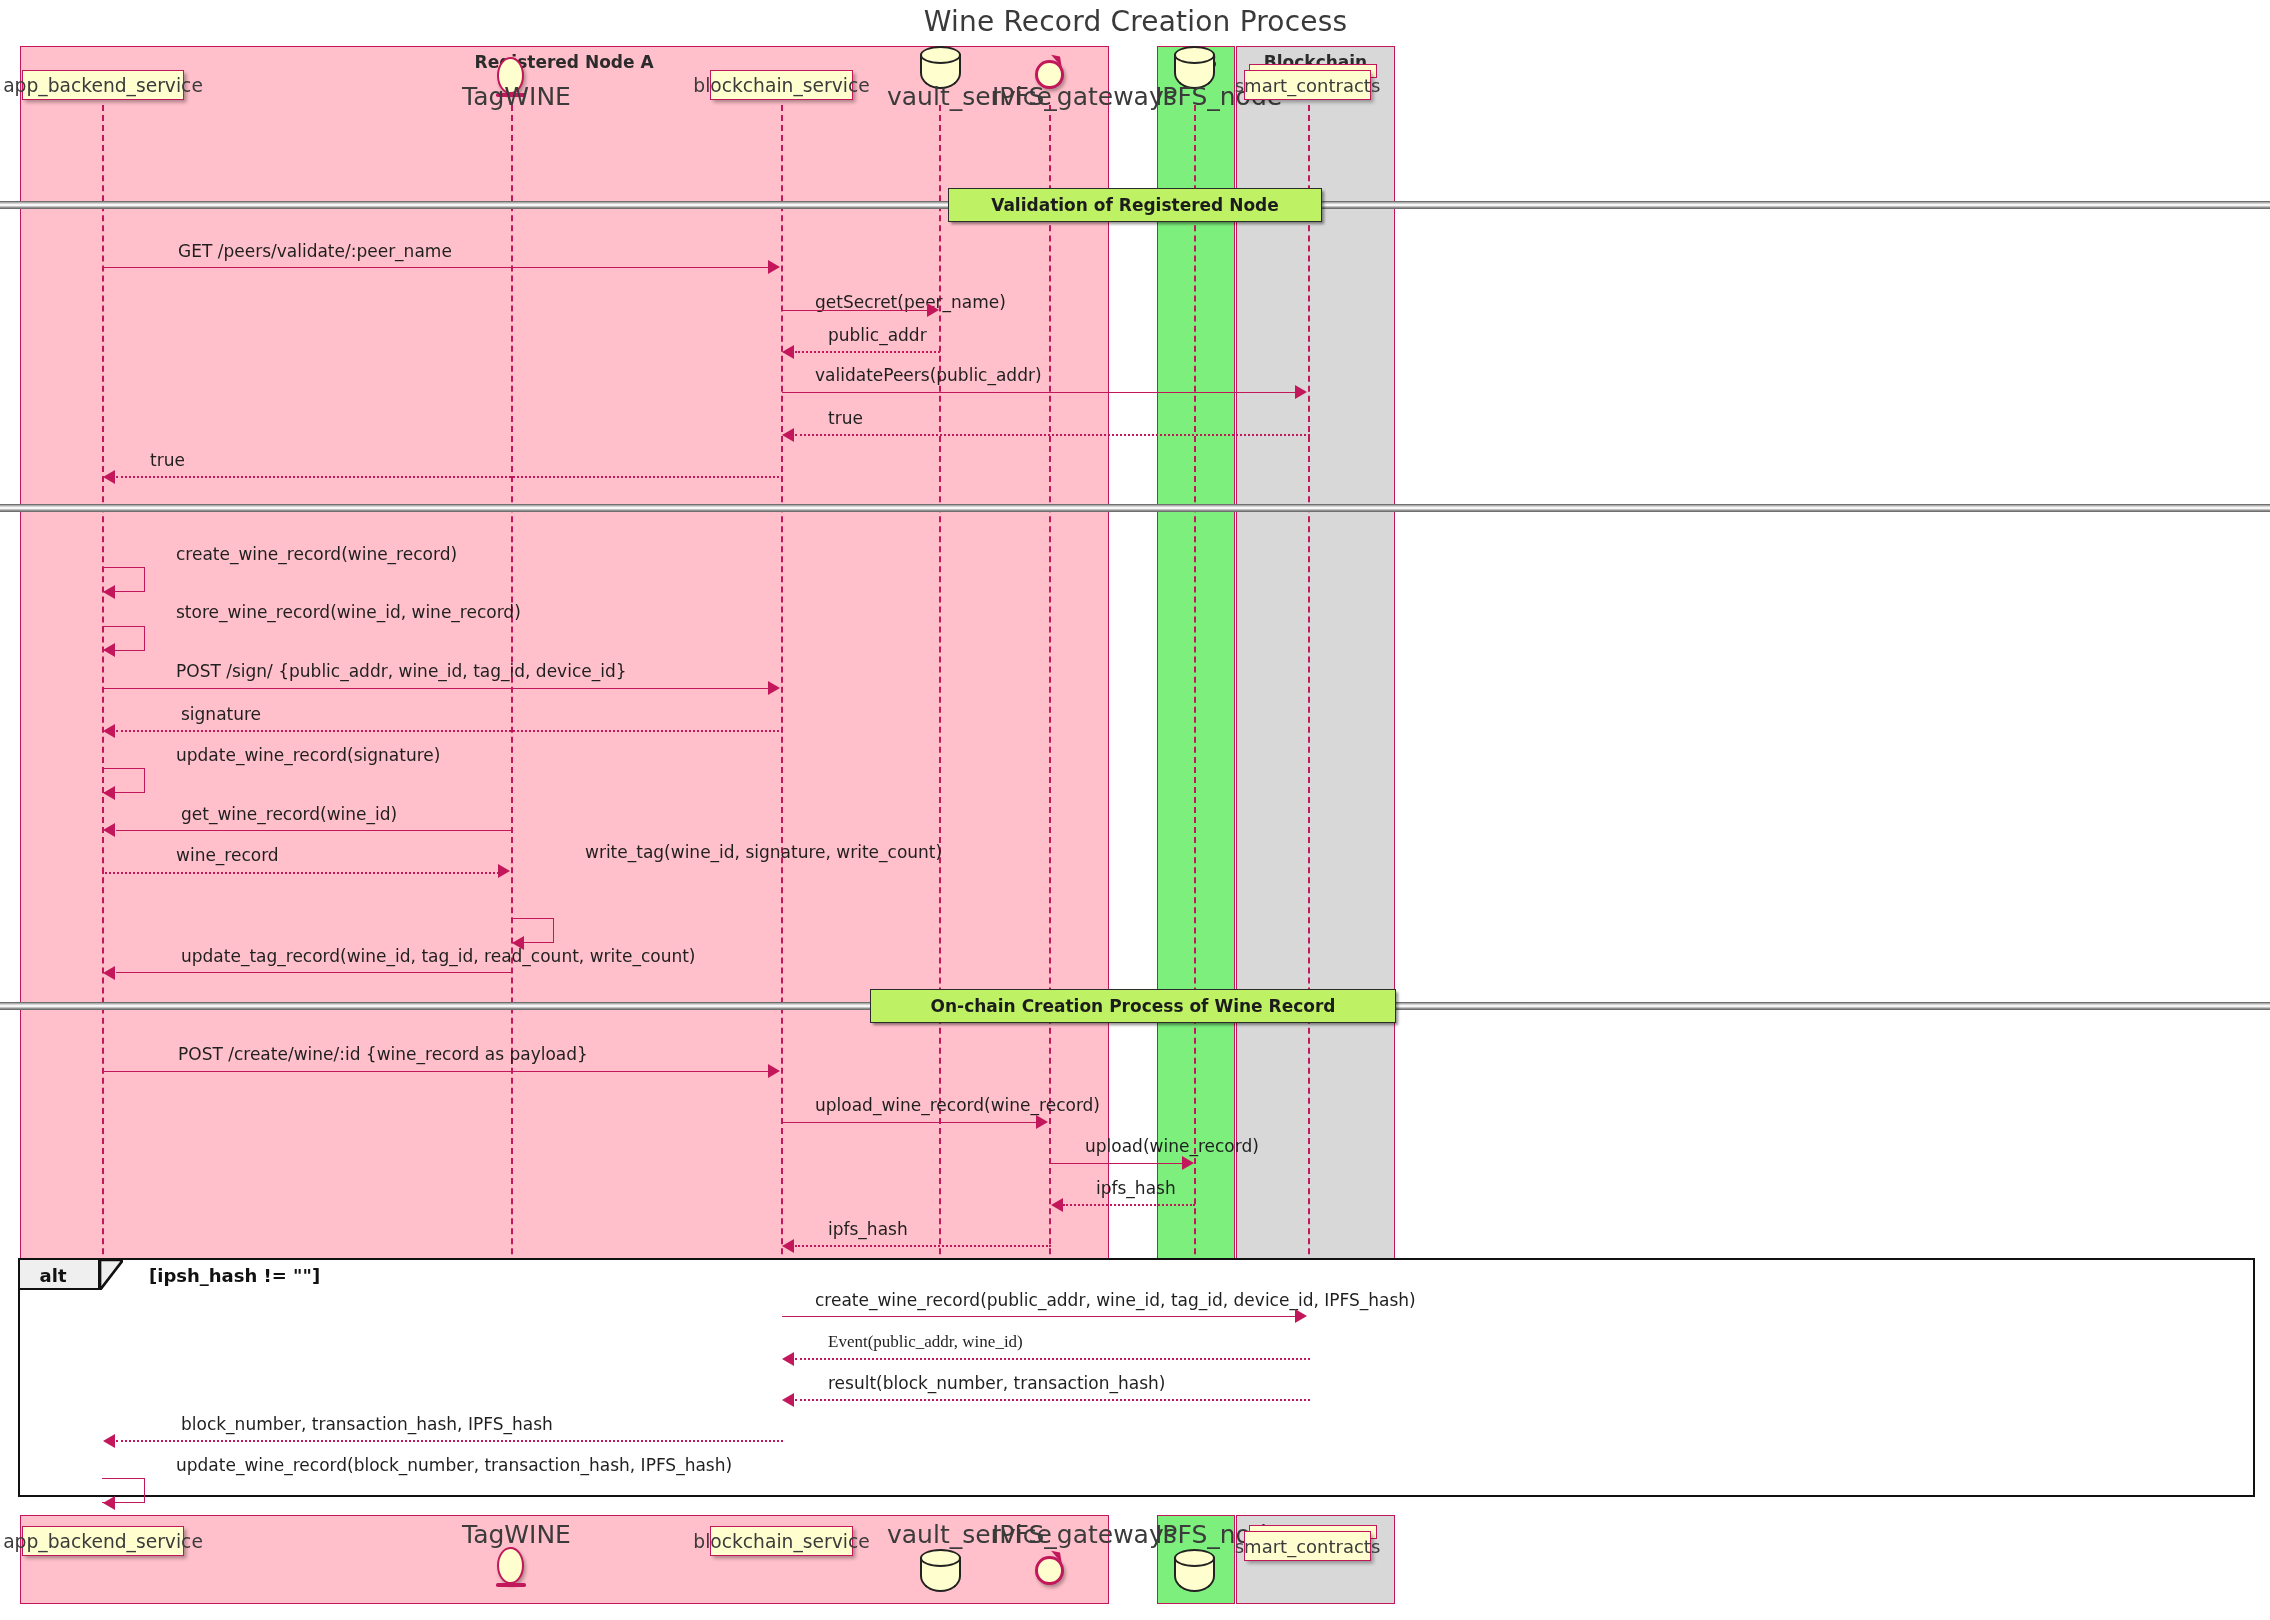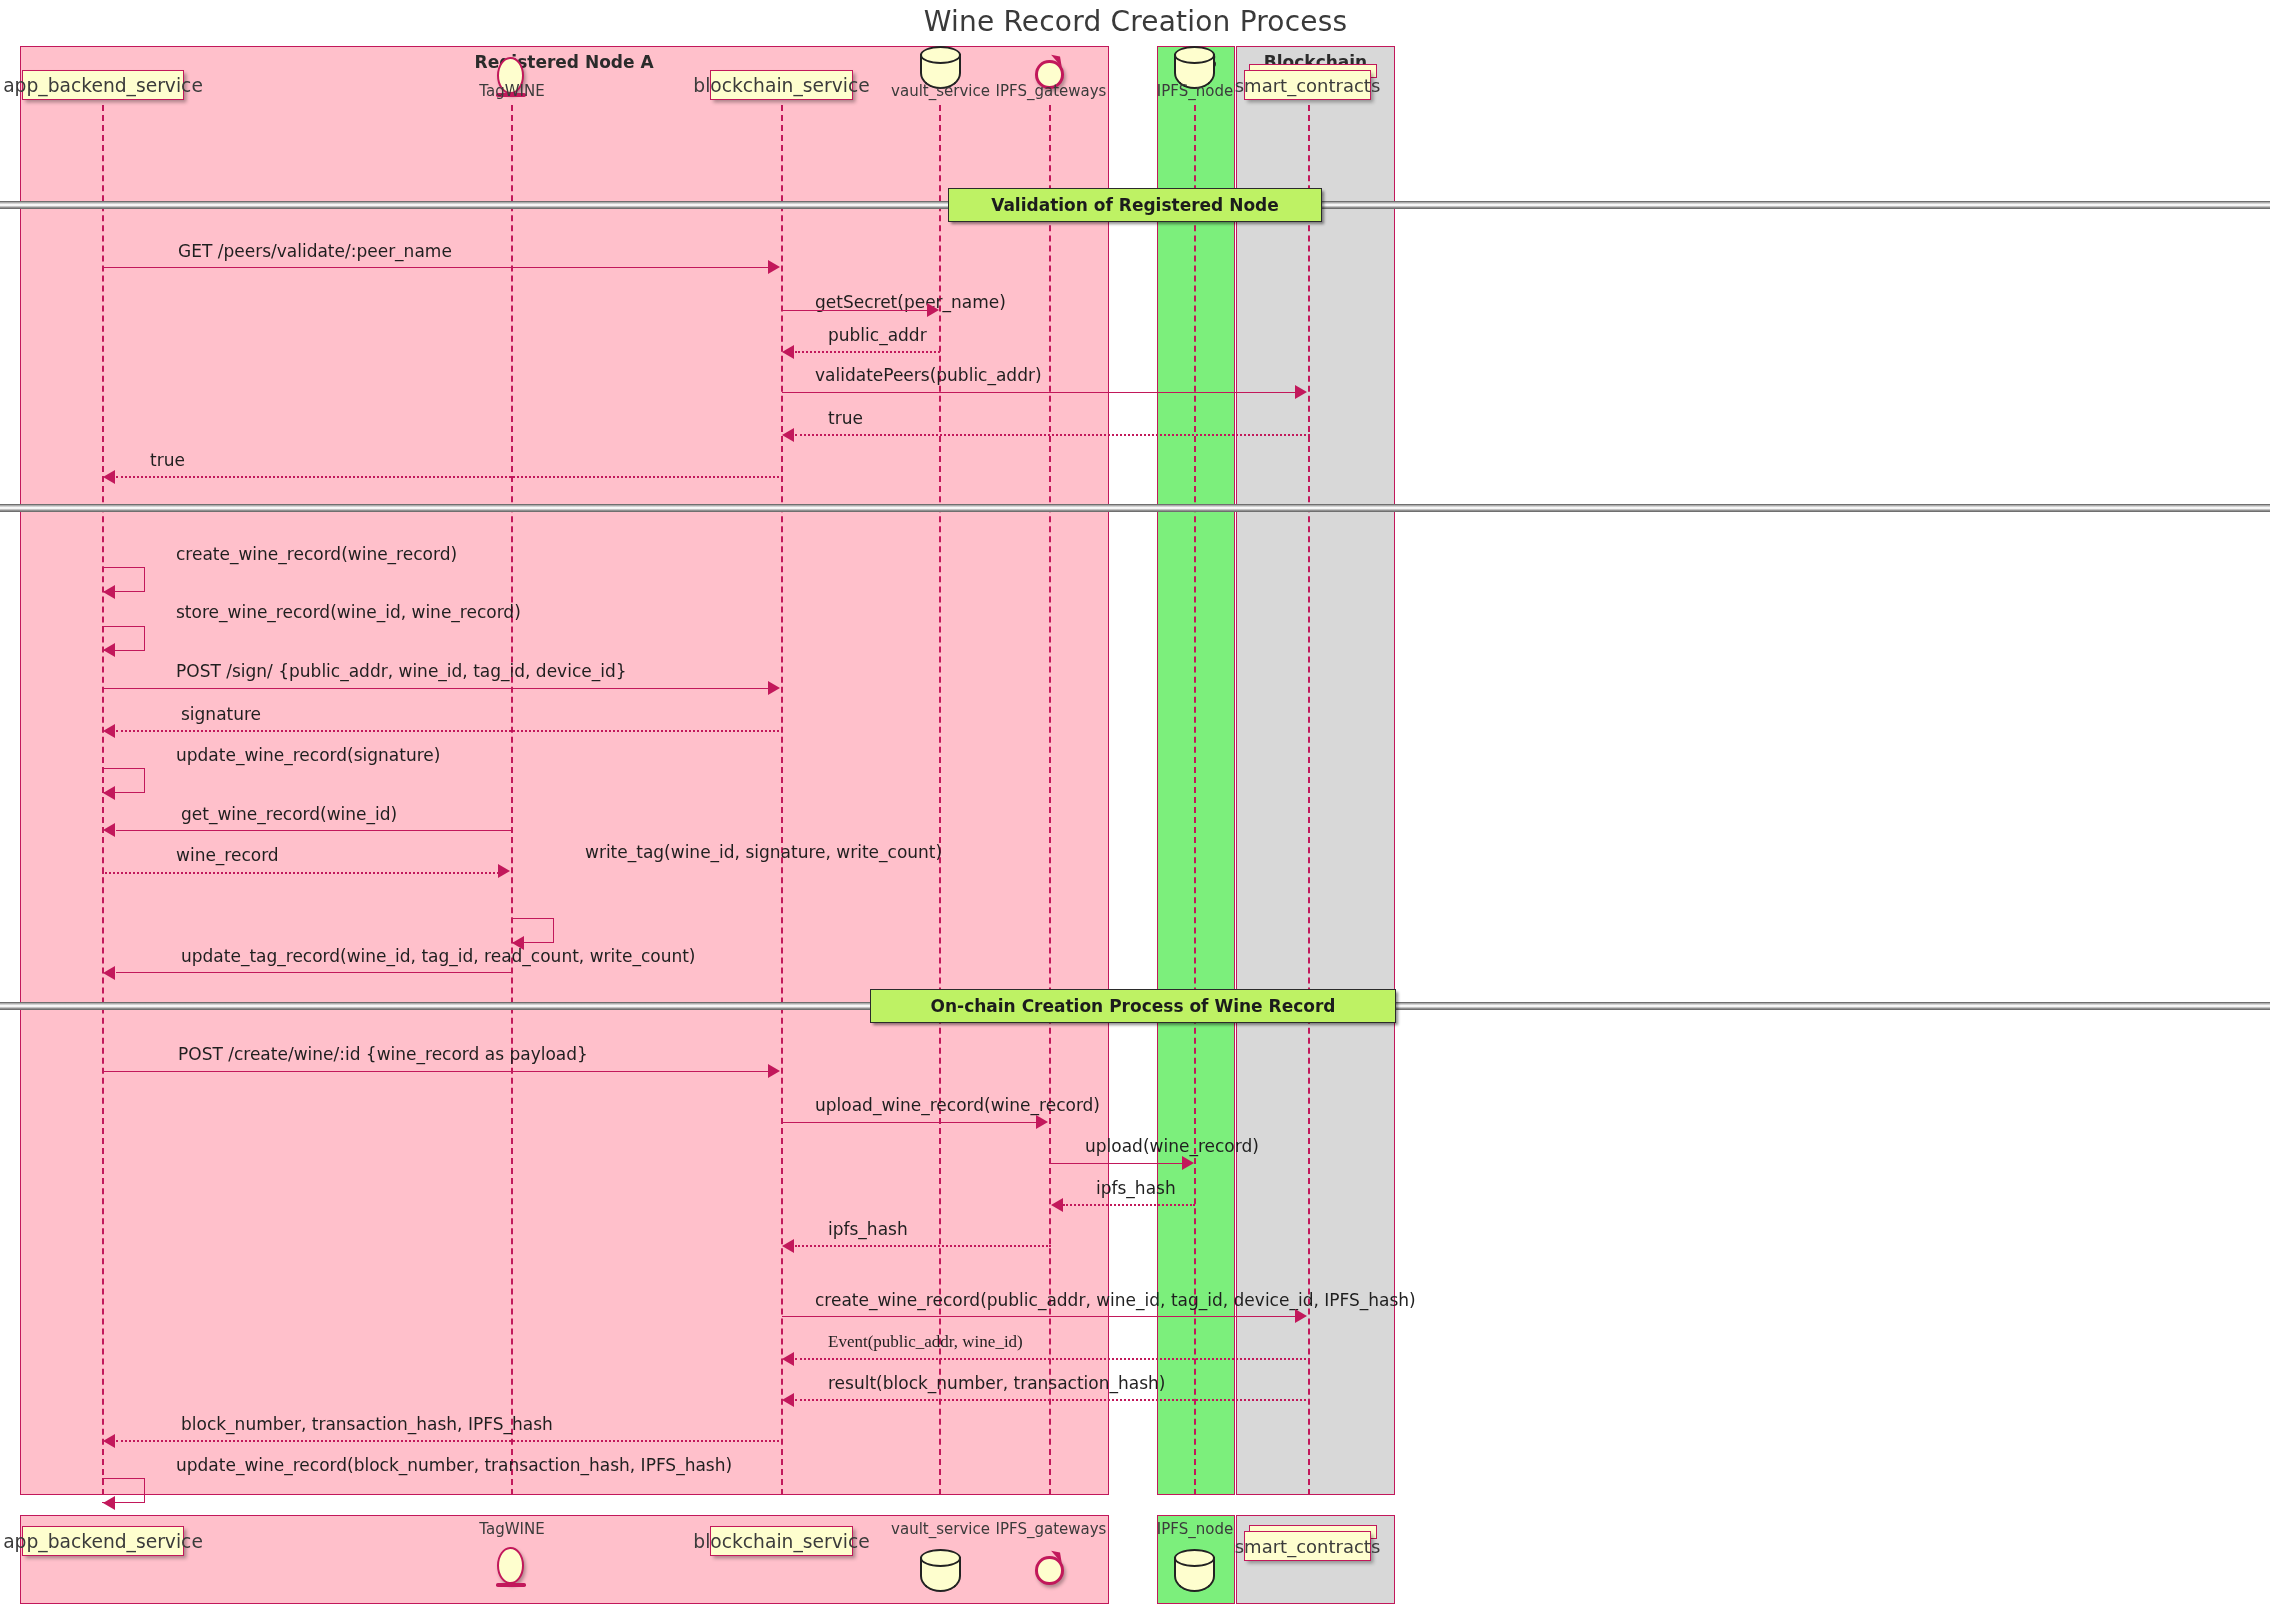--- a/index.html
+++ b/index.html
@@ -29,21 +29,21 @@
     width:0;border-left:2.7px dashed #C2185B;
   }
 
   
   .pbox{
     box-sizing:border-box;background:#FEFECE;border:1.8px solid #C2185B;
     color:#3b3b3b;font-size:18.7px;display:flex;align-items:center;justify-content:center;
     box-shadow:2.7px 2.7px 3.6px rgba(0,0,0,.32);
   }
 
-  .plabel{font-size:15px;color:#3b3b3b;text-align:center;white-space:nowrap;}
+  .plabel{font-size:25px;color:#3b3b3b;text-align:center;white-space:nowrap;}
 
   
   .oval{
     background:#FEFECE;border:2.7px solid #C2185B;border-radius:50%;
     box-shadow:1.8px 2.7px 3.6px rgba(0,0,0,.30);box-sizing:border-box;
   }
   .oval-bar{background:#C2185B;height:3.6px;border-radius:1.8px;}
 
   
   .cyl{position:absolute;}
@@ -261,20 +261,28 @@
   <div class="abs arrowR" style="left:1182px;top:1156px;"></div>
 
   <div class="abs mlabel" style="left:1096px;top:1178px;">ipfs_hash</div>
   <div class="abs mline dotted" style="left:1063px;top:1204px;width:132px;"></div>
   <div class="abs arrowL" style="left:1051px;top:1198px;"></div>
 
   <div class="abs mlabel" style="left:828px;top:1219px;">ipfs_hash</div>
   <div class="abs mline dotted" style="left:795px;top:1245px;width:256px;"></div>
   <div class="abs arrowL" style="left:782px;top:1239px;"></div>
 
+  <div class="abs" id="altframe" style="left:18px;top:1258px;width:2237px;height:239px;">
+    <div class="alt-tab" style="width:80px;"></div>
+    <svg class="abs" style="left:80px;top:0;width:23px;height:30px;" viewBox="0 0 26 34">
+      <path d="M0 0 L26 0 L0 34 Z" fill="#EFEFEF" stroke="#111" stroke-width="3"></path>
+    </svg>
+    <div class="alt-tab-txt">alt</div>
+    <div class="alt-cond" style="left:129px;top:4.5px;">[ipsh_hash != ""]</div>
+  </div>
 
   <div class="abs mlabel" style="left:815px;top:1290px;">create_wine_record(public_addr, wine_id, tag_id, device_id, IPFS_hash)</div>
   <div class="abs mline" style="left:782px;top:1316px;width:514px;"></div>
   <div class="abs arrowR" style="left:1295px;top:1309px;"></div>
 
   <div class="abs mlabel" style="left:828px;top:1332px;font-family:Liberation Serif, serif;">Event(public_addr, wine_id)</div>
   <div class="abs mline dotted" style="left:795px;top:1358px;width:515px;"></div>
   <div class="abs arrowL" style="left:782px;top:1352px;"></div>
 
   <div class="abs mlabel" style="left:828px;top:1373px;">result(block_number, transaction_hash)</div>

